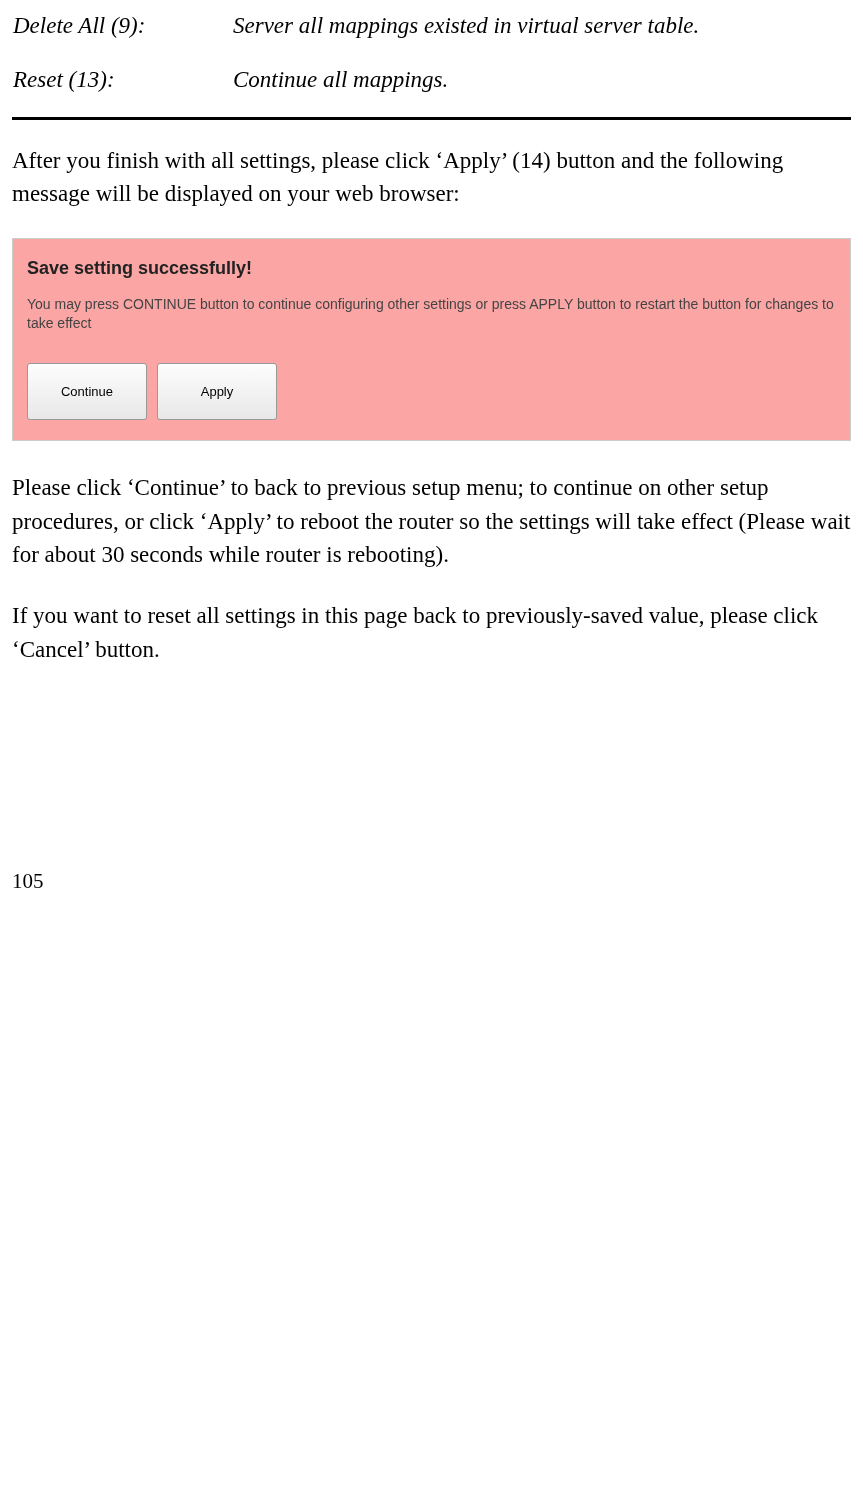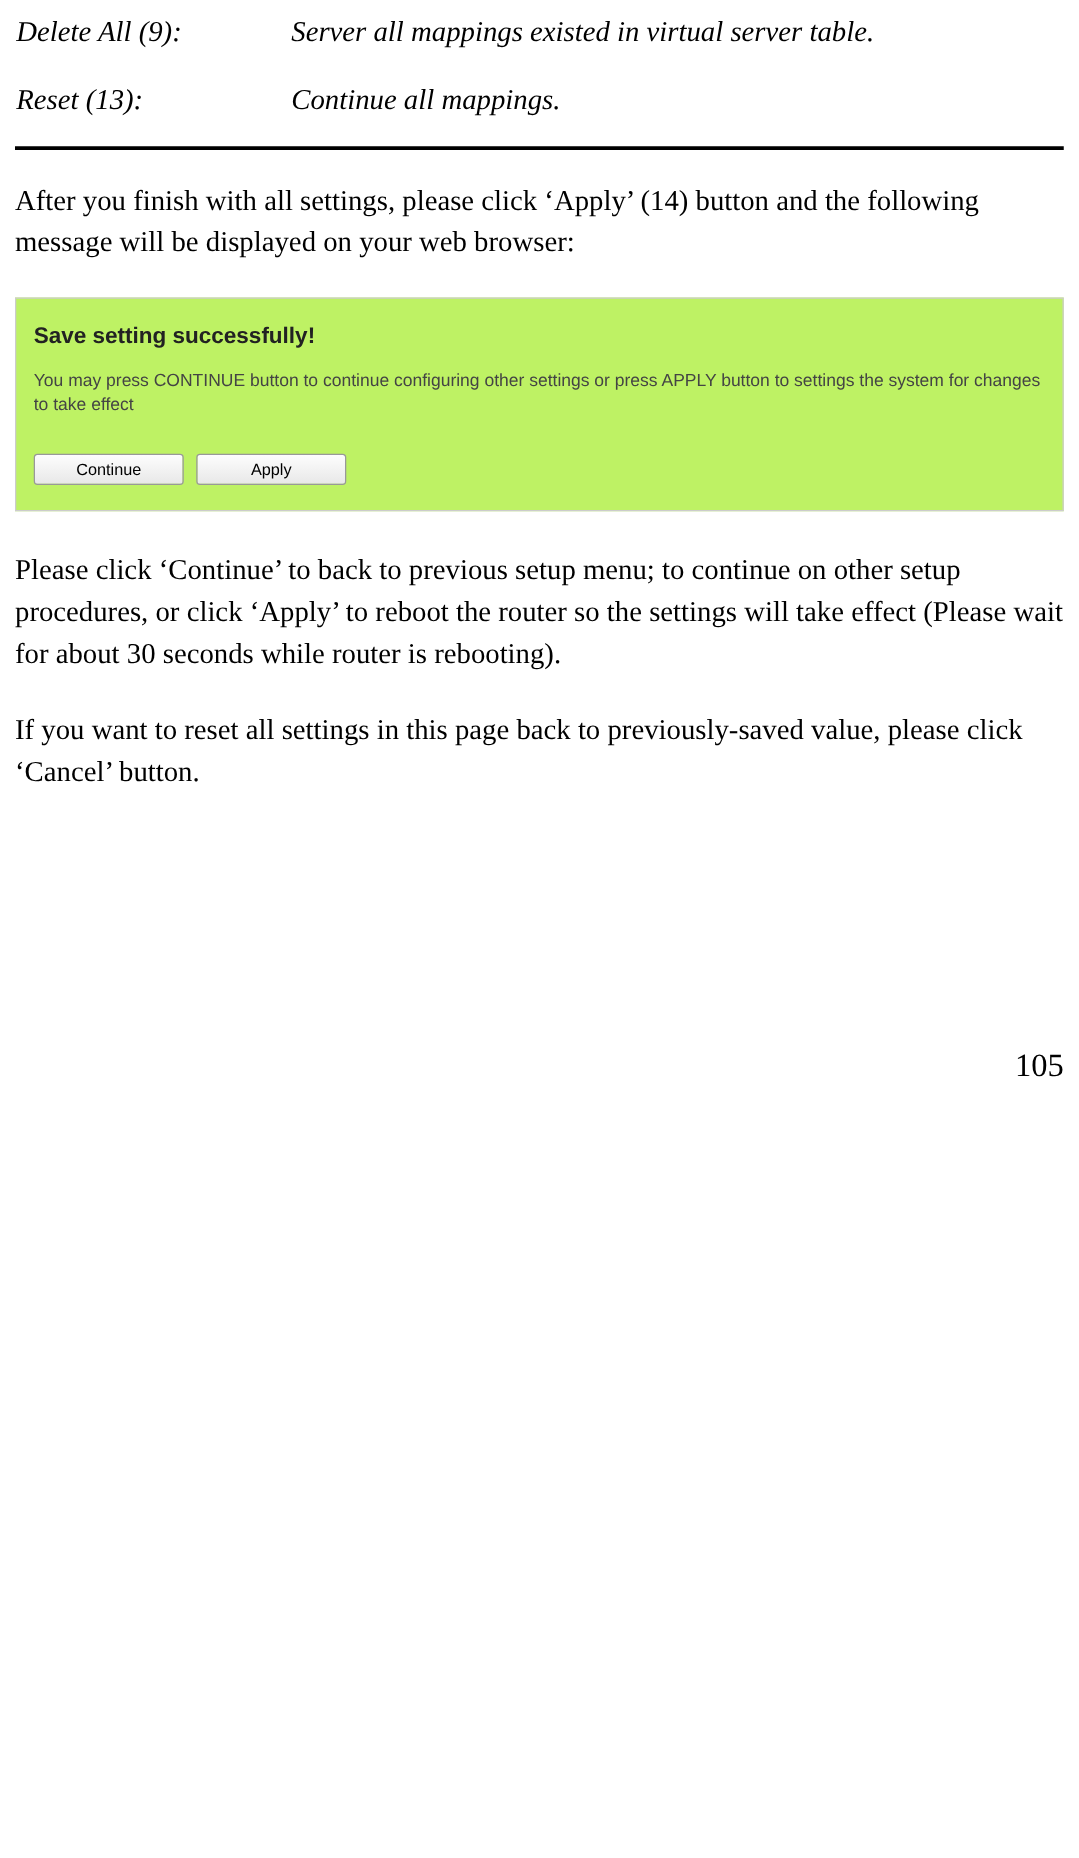--- a/index.html
+++ b/index.html
@@ -26,21 +26,21 @@
     .def-table tr:last-child td {
       padding-bottom: 20px;
     }
     .def-term {
       width: 218px;
     }
     .body-text {
       margin: 0 0 28px 0;
     }
     .dialog-box {
-      background: #bef264;
+      background: #fca5a5;
       border: 1px solid #ccc;
       padding: 16px 14px 20px 14px;
       margin-bottom: 30px;
       font-family: Arial, sans-serif;
     }
     .dialog-title {
       font-weight: bold;
       font-size: 18px;
       color: #222;
       margin-bottom: 14px;
@@ -51,30 +51,30 @@
       margin-bottom: 30px;
       line-height: 1.35;
     }
     .dialog-btns {
       display: flex;
       gap: 10px;
     }
     .dialog-btn {
       font-family: Arial, sans-serif;
       font-size: 13px;
-      padding: 4px 0;
+      padding: 20px 0;
       width: 120px;
       background: linear-gradient(#fdfdfd, #e8e8e8);
       border: 1px solid #999;
       border-radius: 3px;
       cursor: pointer;
     }
     .page-num {
-      text-align: right;
-      font-size: 26px;
+      text-align: left;
+      font-size: 21px;
       margin-top: 200px;
     }
   </style>
 </head>
 <body>
 
 <table class="def-table">
   <tbody>
   <tr>
     <td class="def-term">Delete All (9):</td>
@@ -84,21 +84,21 @@
     <td class="def-term">Reset (13):</td>
     <td>Continue all mappings.</td>
   </tr>
 </tbody>
   </table>
 
 <p class="body-text">After you finish with all settings, please click ‘Apply’ (14) button and the following message will be displayed on your web browser:</p>
 
 <div class="dialog-box">
   <div class="dialog-title">Save setting successfully!</div>
-  <div class="dialog-msg">You may press CONTINUE button to continue configuring other settings or press APPLY button to settings the system for changes to take effect</div>
+  <div class="dialog-msg">You may press CONTINUE button to continue configuring other settings or press APPLY button to restart the button for changes to take effect</div>
   <div class="dialog-btns">
     <button class="dialog-btn">Continue</button>
     <button class="dialog-btn">Apply</button>
   </div>
 </div>
 
 <p class="body-text">Please click ‘Continue’ to back to previous setup menu; to continue on other setup procedures, or click ‘Apply’ to reboot the router so the settings will take effect (Please wait for about 30 seconds while router is rebooting).</p>
 
 <p class="body-text">If you want to reset all settings in this page back to previously-saved value, please click ‘Cancel’ button.</p>
 

